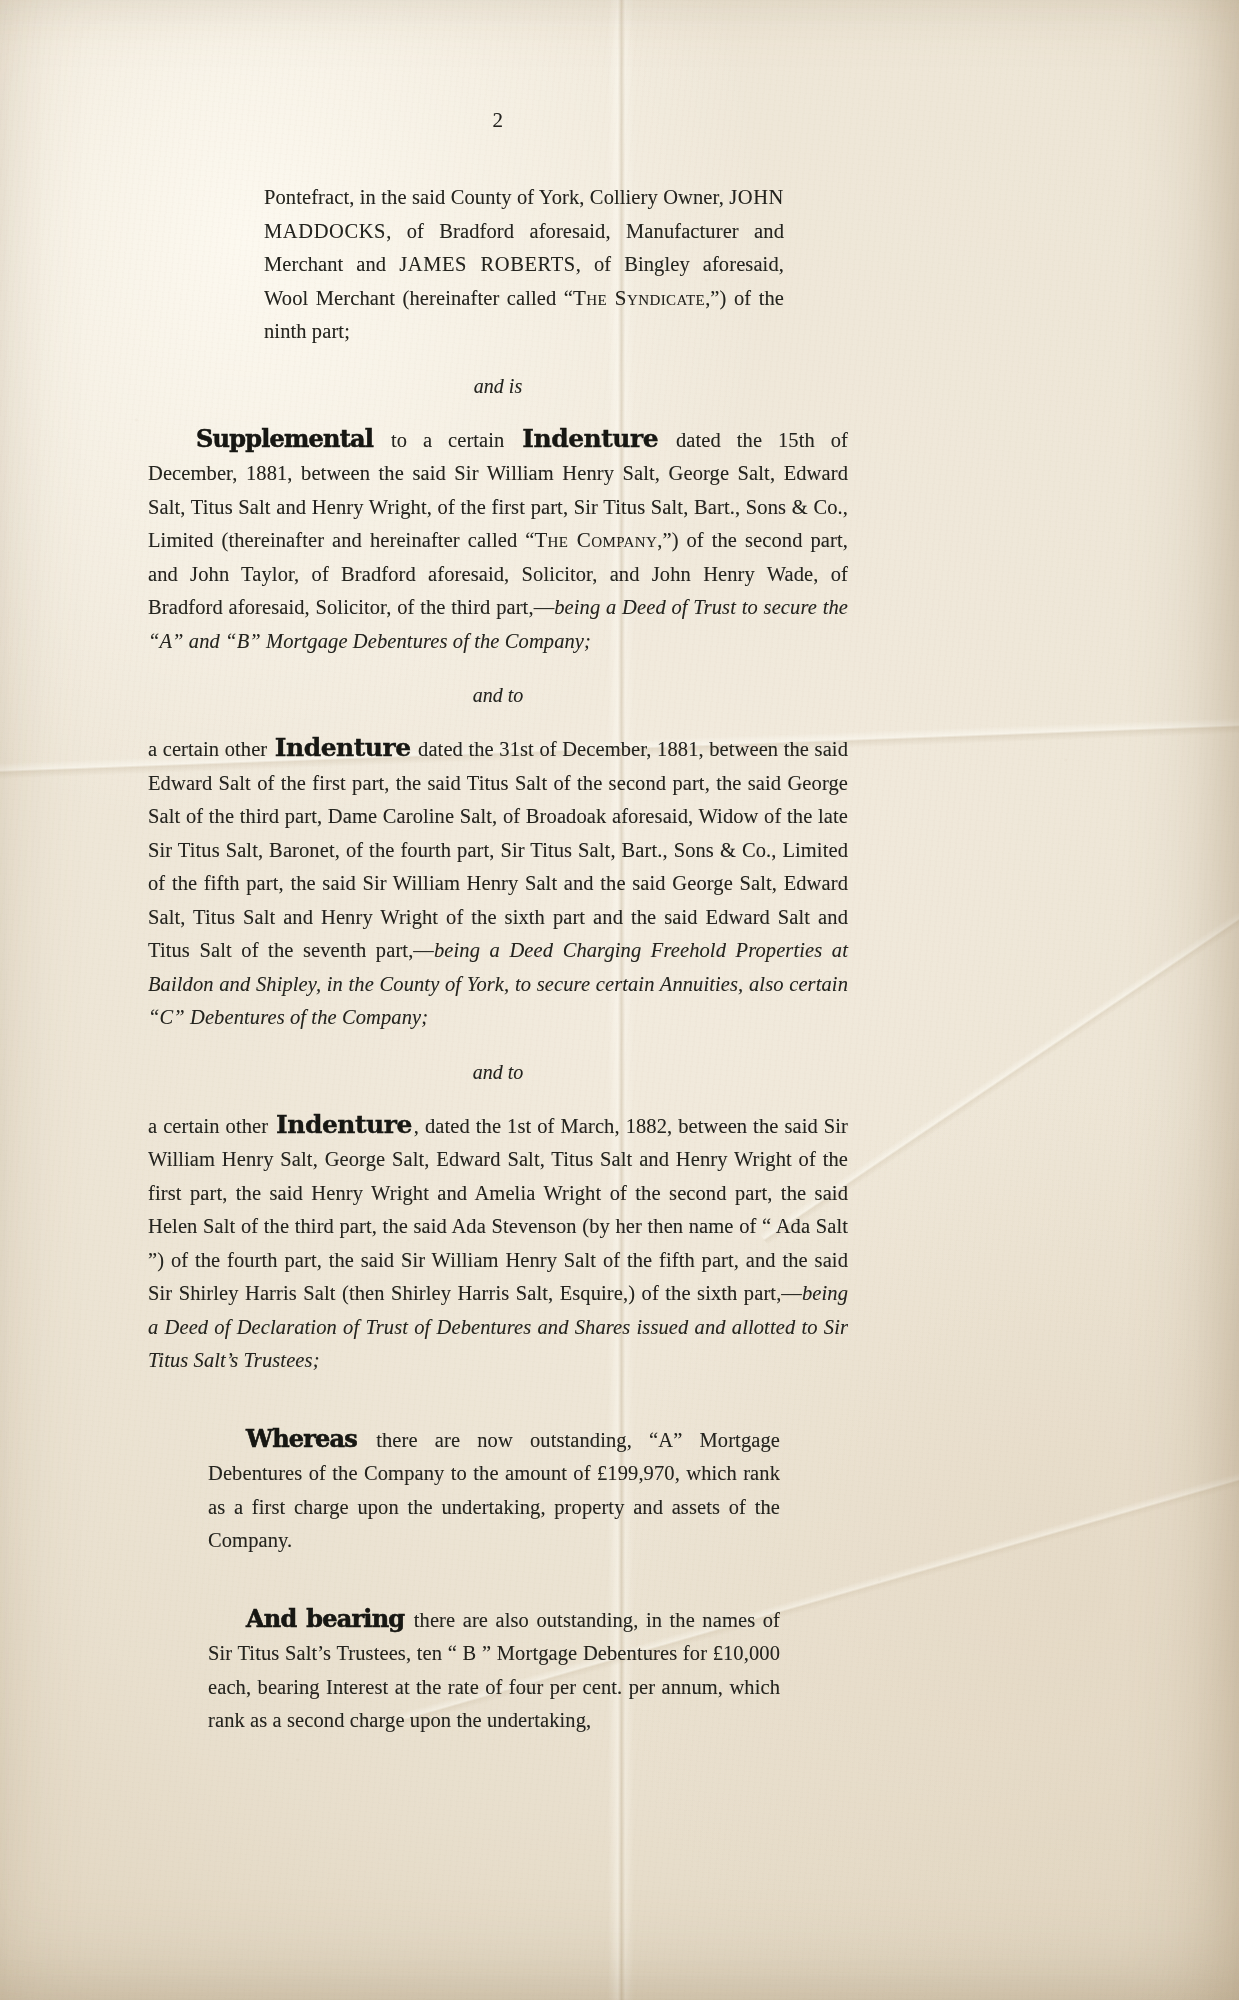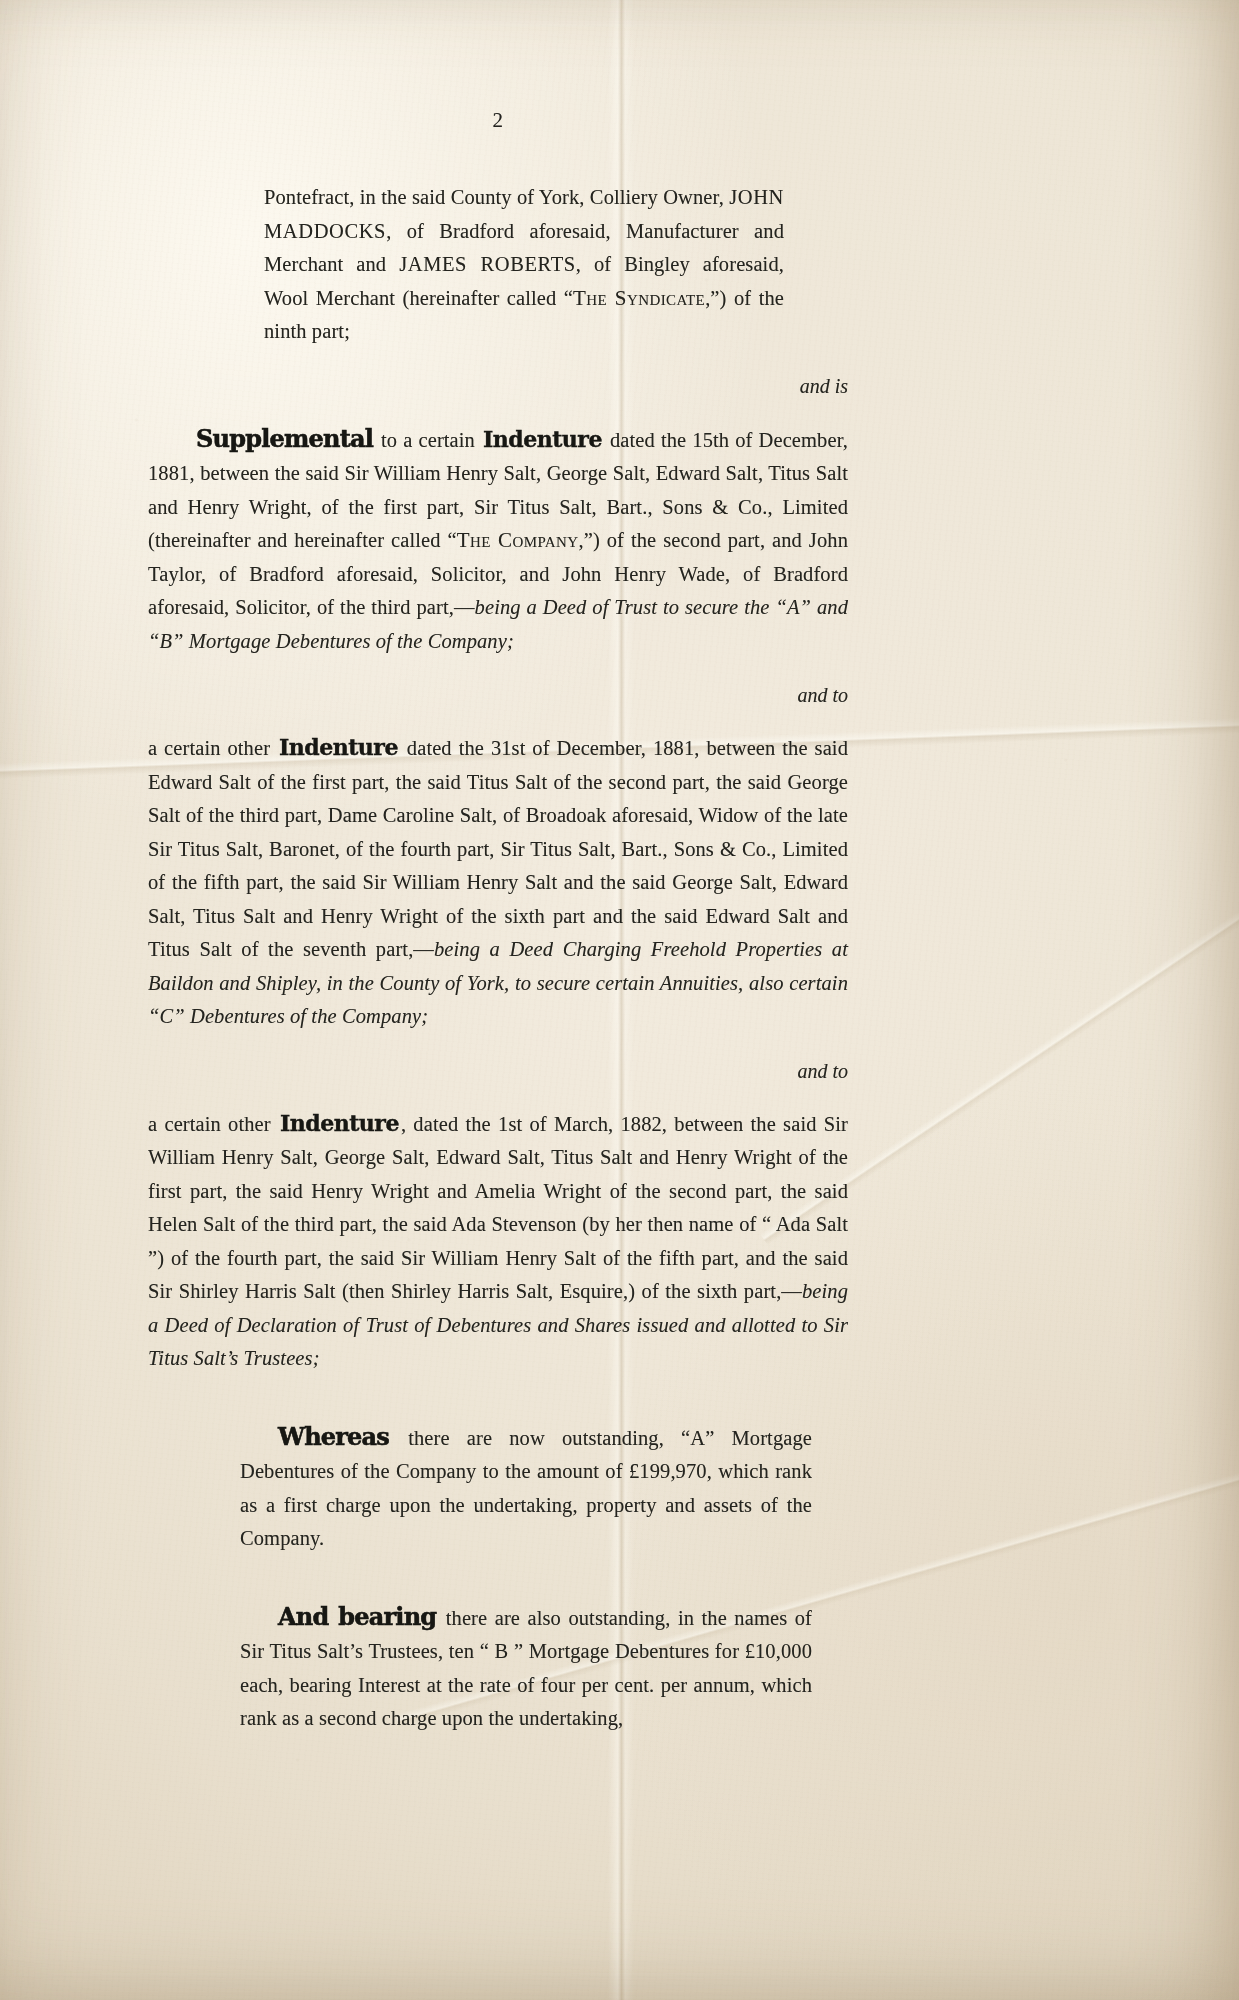--- a/index.html
+++ b/index.html
@@ -128,26 +128,26 @@
     text-align: justify;
     text-justify: inter-word;
     color: #24241f;
     letter-spacing: 0.1px;
   }
   p.para.indent-block {
     margin-left: 116px;
     width: 520px;
   }
   p.para.indent-right {
-    margin-left: 92px;
+    margin-left: 60px;
     width: 572px;
   }
 
   .connector {
-    text-align: right;
+    text-align: center;
     font-style: italic;
     font-size: 20px;
     margin: 26px 0 24px 0;
     color: #24241f;
   }
   .gap-lg { height: 44px; }
 
   
   .fraktur {
     font-family: "DejaVu Serif", "Liberation Serif", serif;
@@ -158,21 +158,21 @@
     -webkit-text-stroke: 0.35px #1b1b17;
     color: #171713;
     padding: 0 2px;
   }
   .fraktur.big {
     font-size: 24px;
     letter-spacing: -0.8px;
     -webkit-text-stroke: 0.55px #141410;
   }
   .fraktur.inline {
-    font-size: 22px;
+    font-size: 25px;
     letter-spacing: -0.5px;
   }
 
   
   .sc {
     font-variant: small-caps;
     font-size: 21px;
     letter-spacing: 0.4px;
   }
   .ital {

